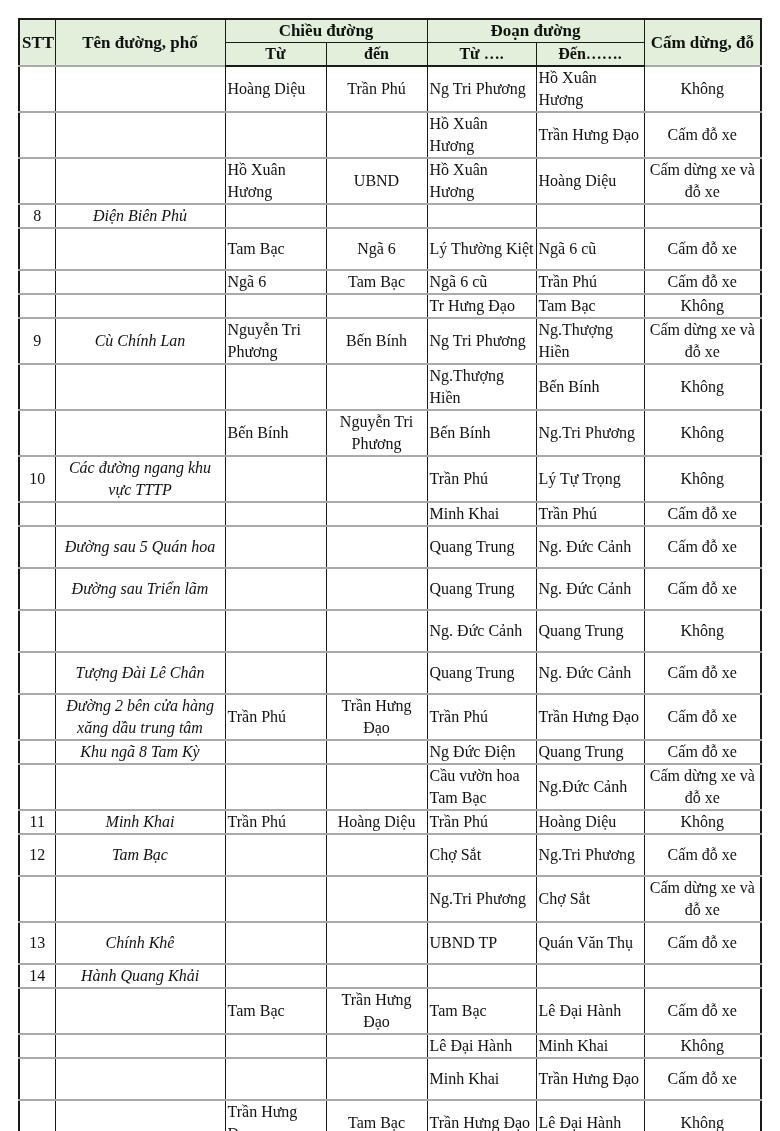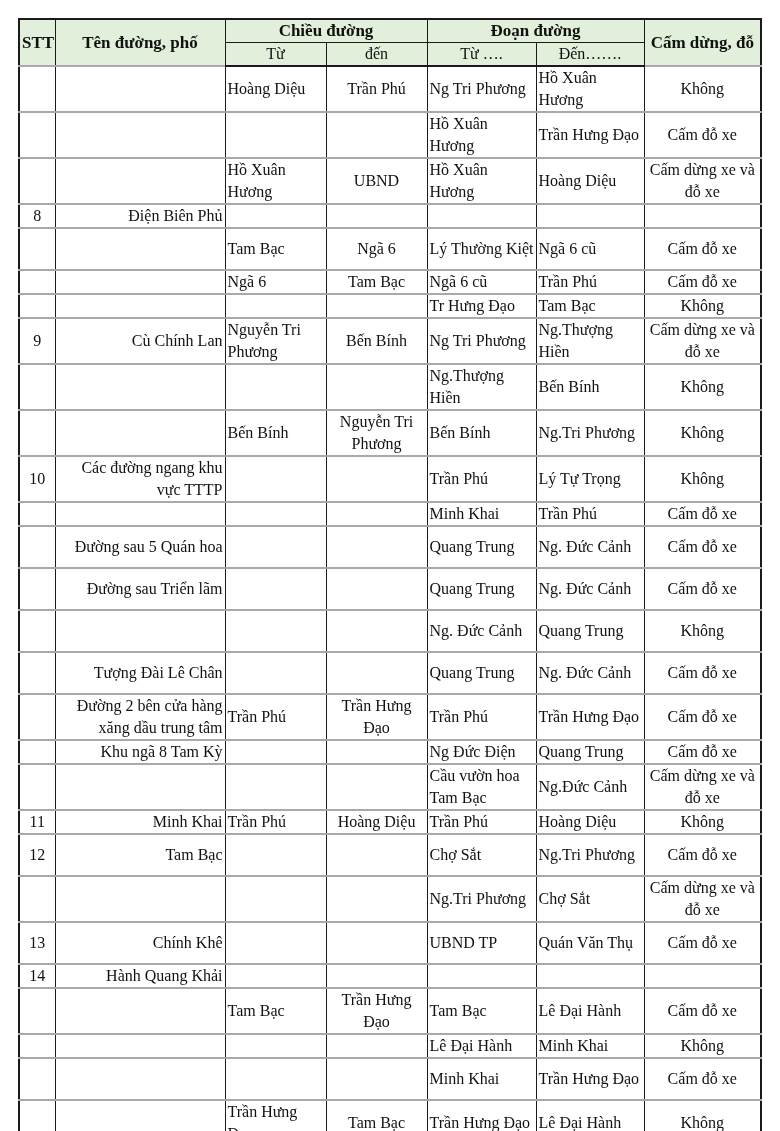--- a/index.html
+++ b/index.html
@@ -7,27 +7,27 @@
          font-family: "Liberation Serif", "DejaVu Serif", serif; color: #111; }
   table { position: absolute; left: 18px; top: 18px; border-collapse: collapse;
           table-layout: fixed; width: 742px; font-size: 16px; line-height: 22px; }
   col.c-stt { width: 36px; } col.c-name { width: 170px; } col.c-from { width: 101px; }
   col.c-to { width: 101px; } col.c-sfrom { width: 109px; } col.c-sto { width: 108px; }
   col.c-ban { width: 117px; }
   th, td { border-left: 1.5px solid #1a1a1a; border-right: 1.5px solid #1a1a1a;
            border-top: 2px solid #a9a9a9; border-bottom: 2px solid #a9a9a9;
            padding: 0 2px; vertical-align: middle; overflow: hidden; white-space: normal; }
   thead th { background: #e2efda; border: 1.5px solid #1a1a1a; font-weight: bold; text-align: center; }
-  thead th.sub { font-weight: normal; border-bottom: 2px solid #1a1a1a; }
+  thead th.sub { font-weight: bold; border-bottom: 2px solid #1a1a1a; }
   thead tr.h1 th { height: 20px; font-size: 17px; }
   thead tr.h2 th { height: 19px; }
   thead th.tall { font-size: 17px; }
   table { border: 2px solid #1a1a1a; }
   td.stt { text-align: center; }
-  td.name { text-align: right; }
+  td.name { text-align: center; font-style: italic; }
   td.c { text-align: center; }
   td.l { text-align: left; }
   td.ban { text-align: center; border-radius: 10px; }
   tr.h45 td { height: 40px; }
   tr.h22 td { height: 18px; }
   tbody tr:last-child td { border-bottom: 2px solid #1a1a1a; }
 </style>
 </head>
 <body>
 

